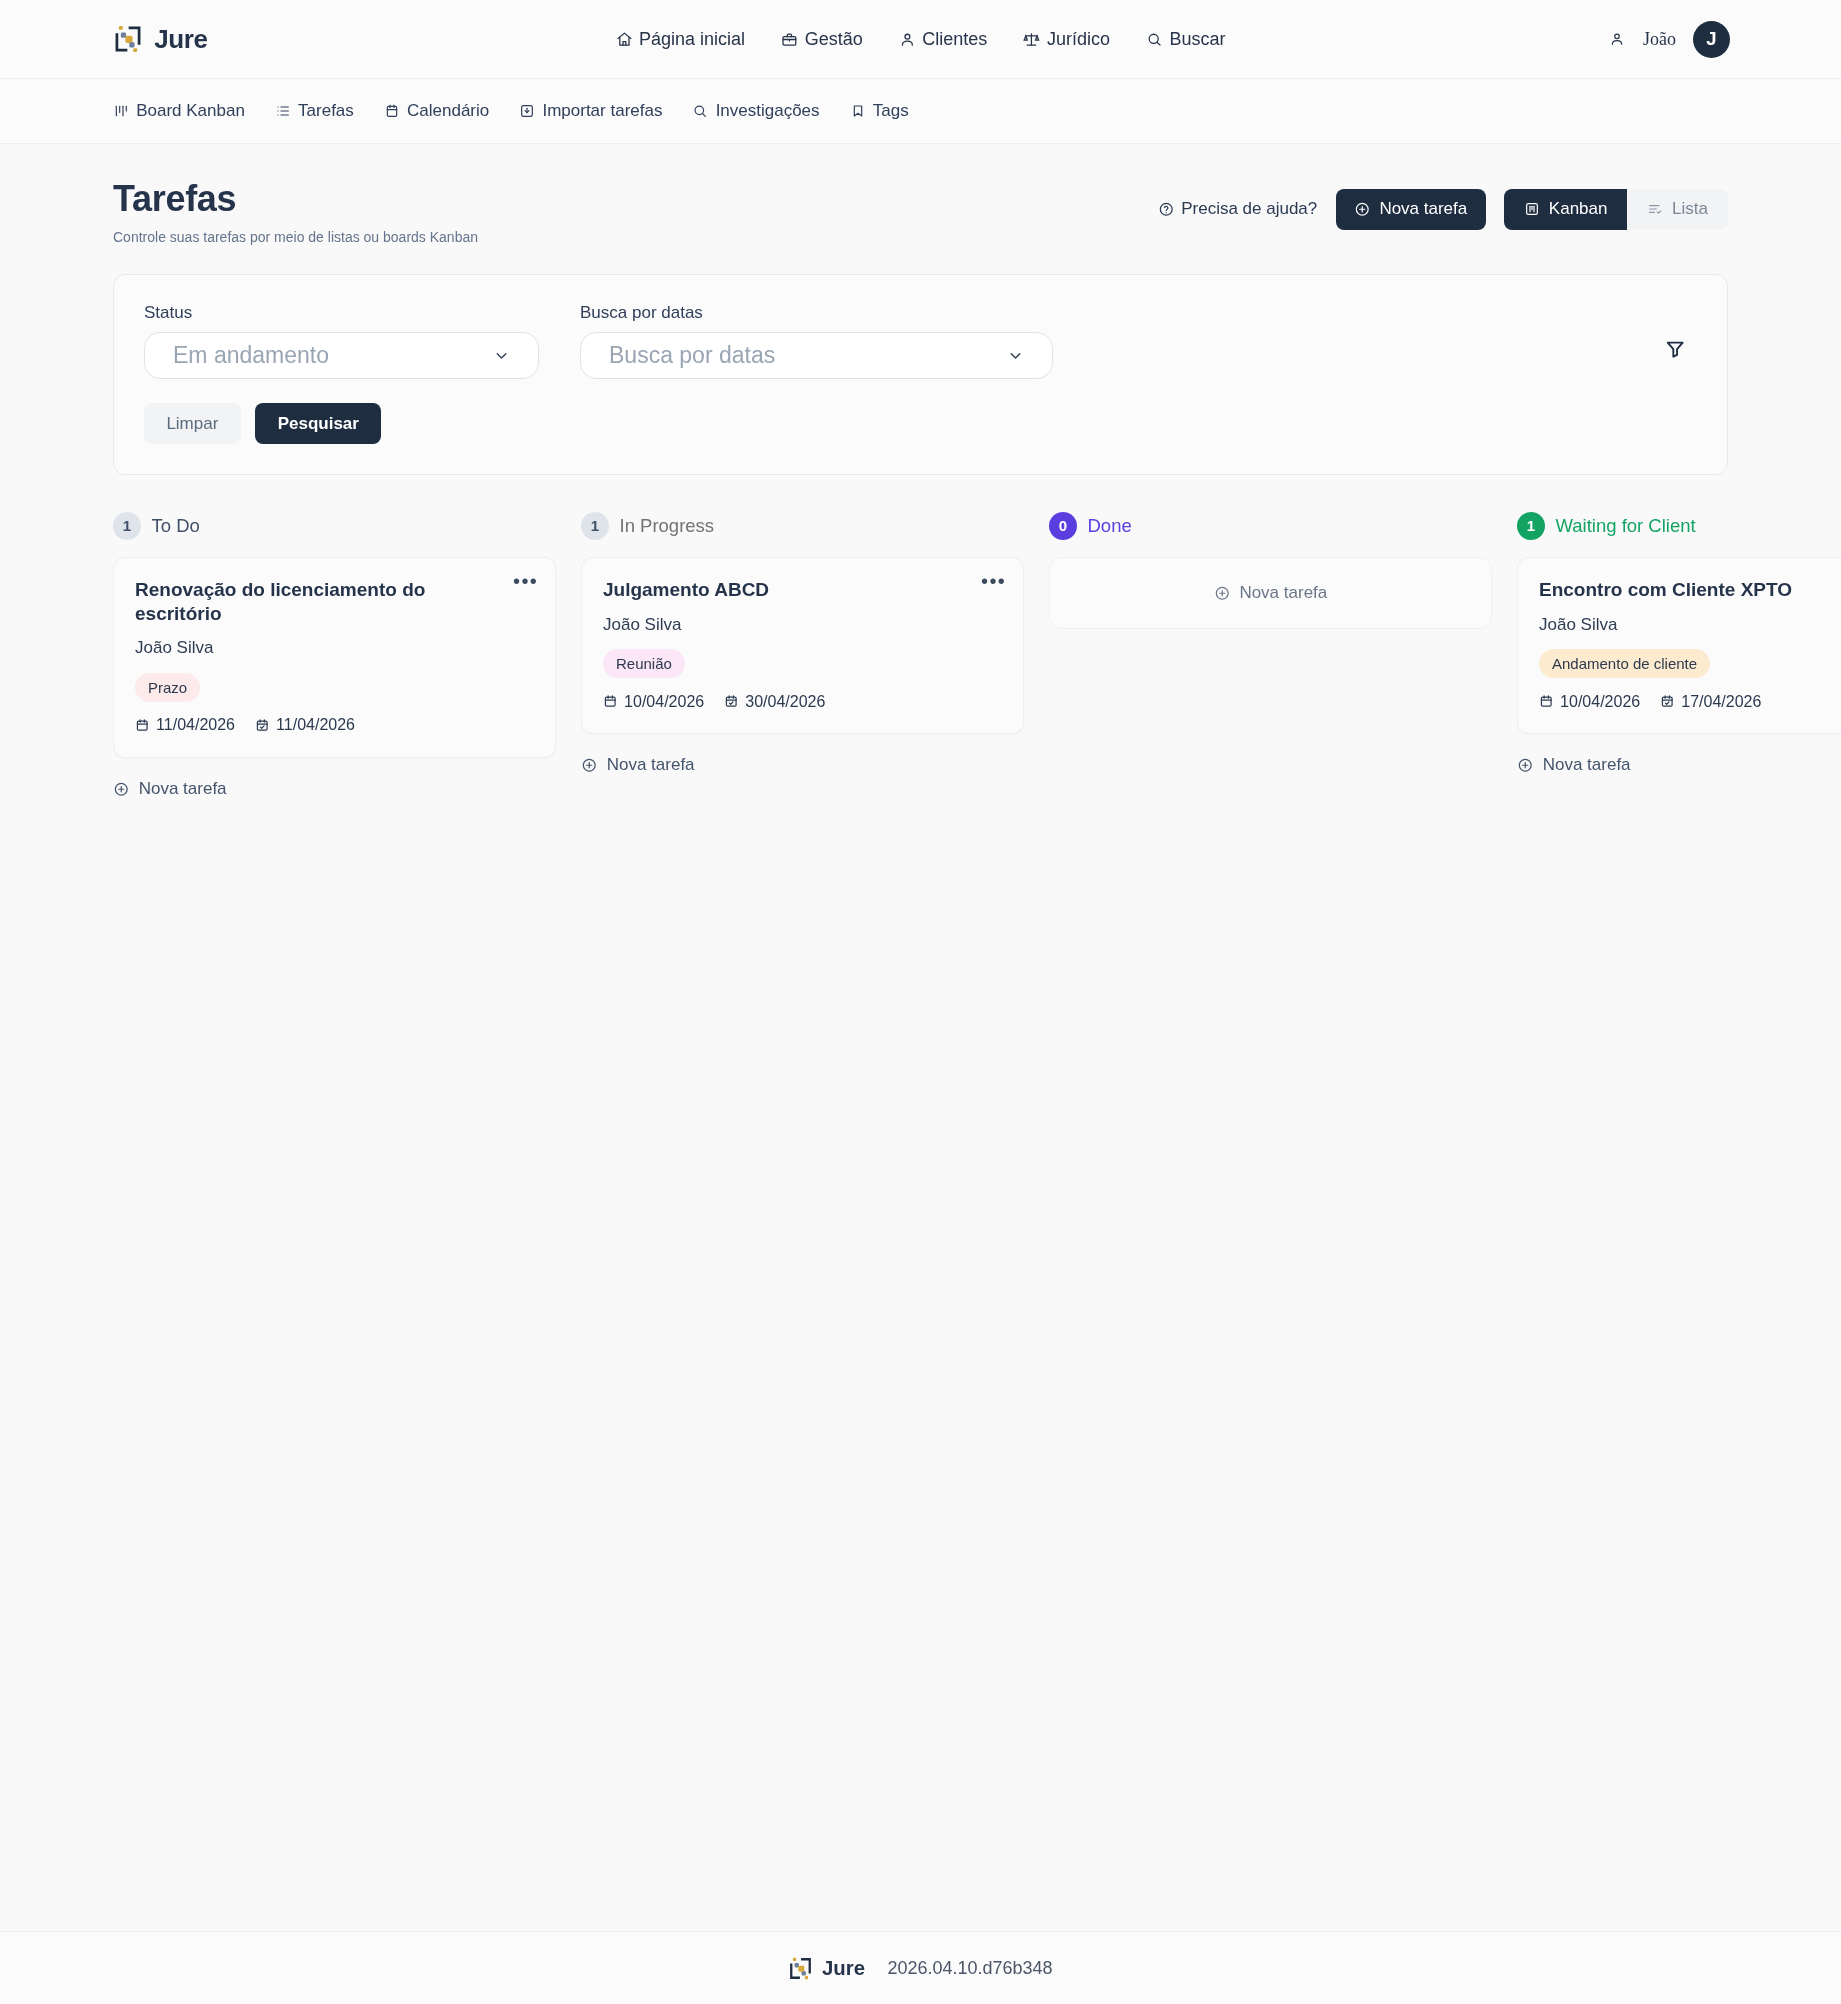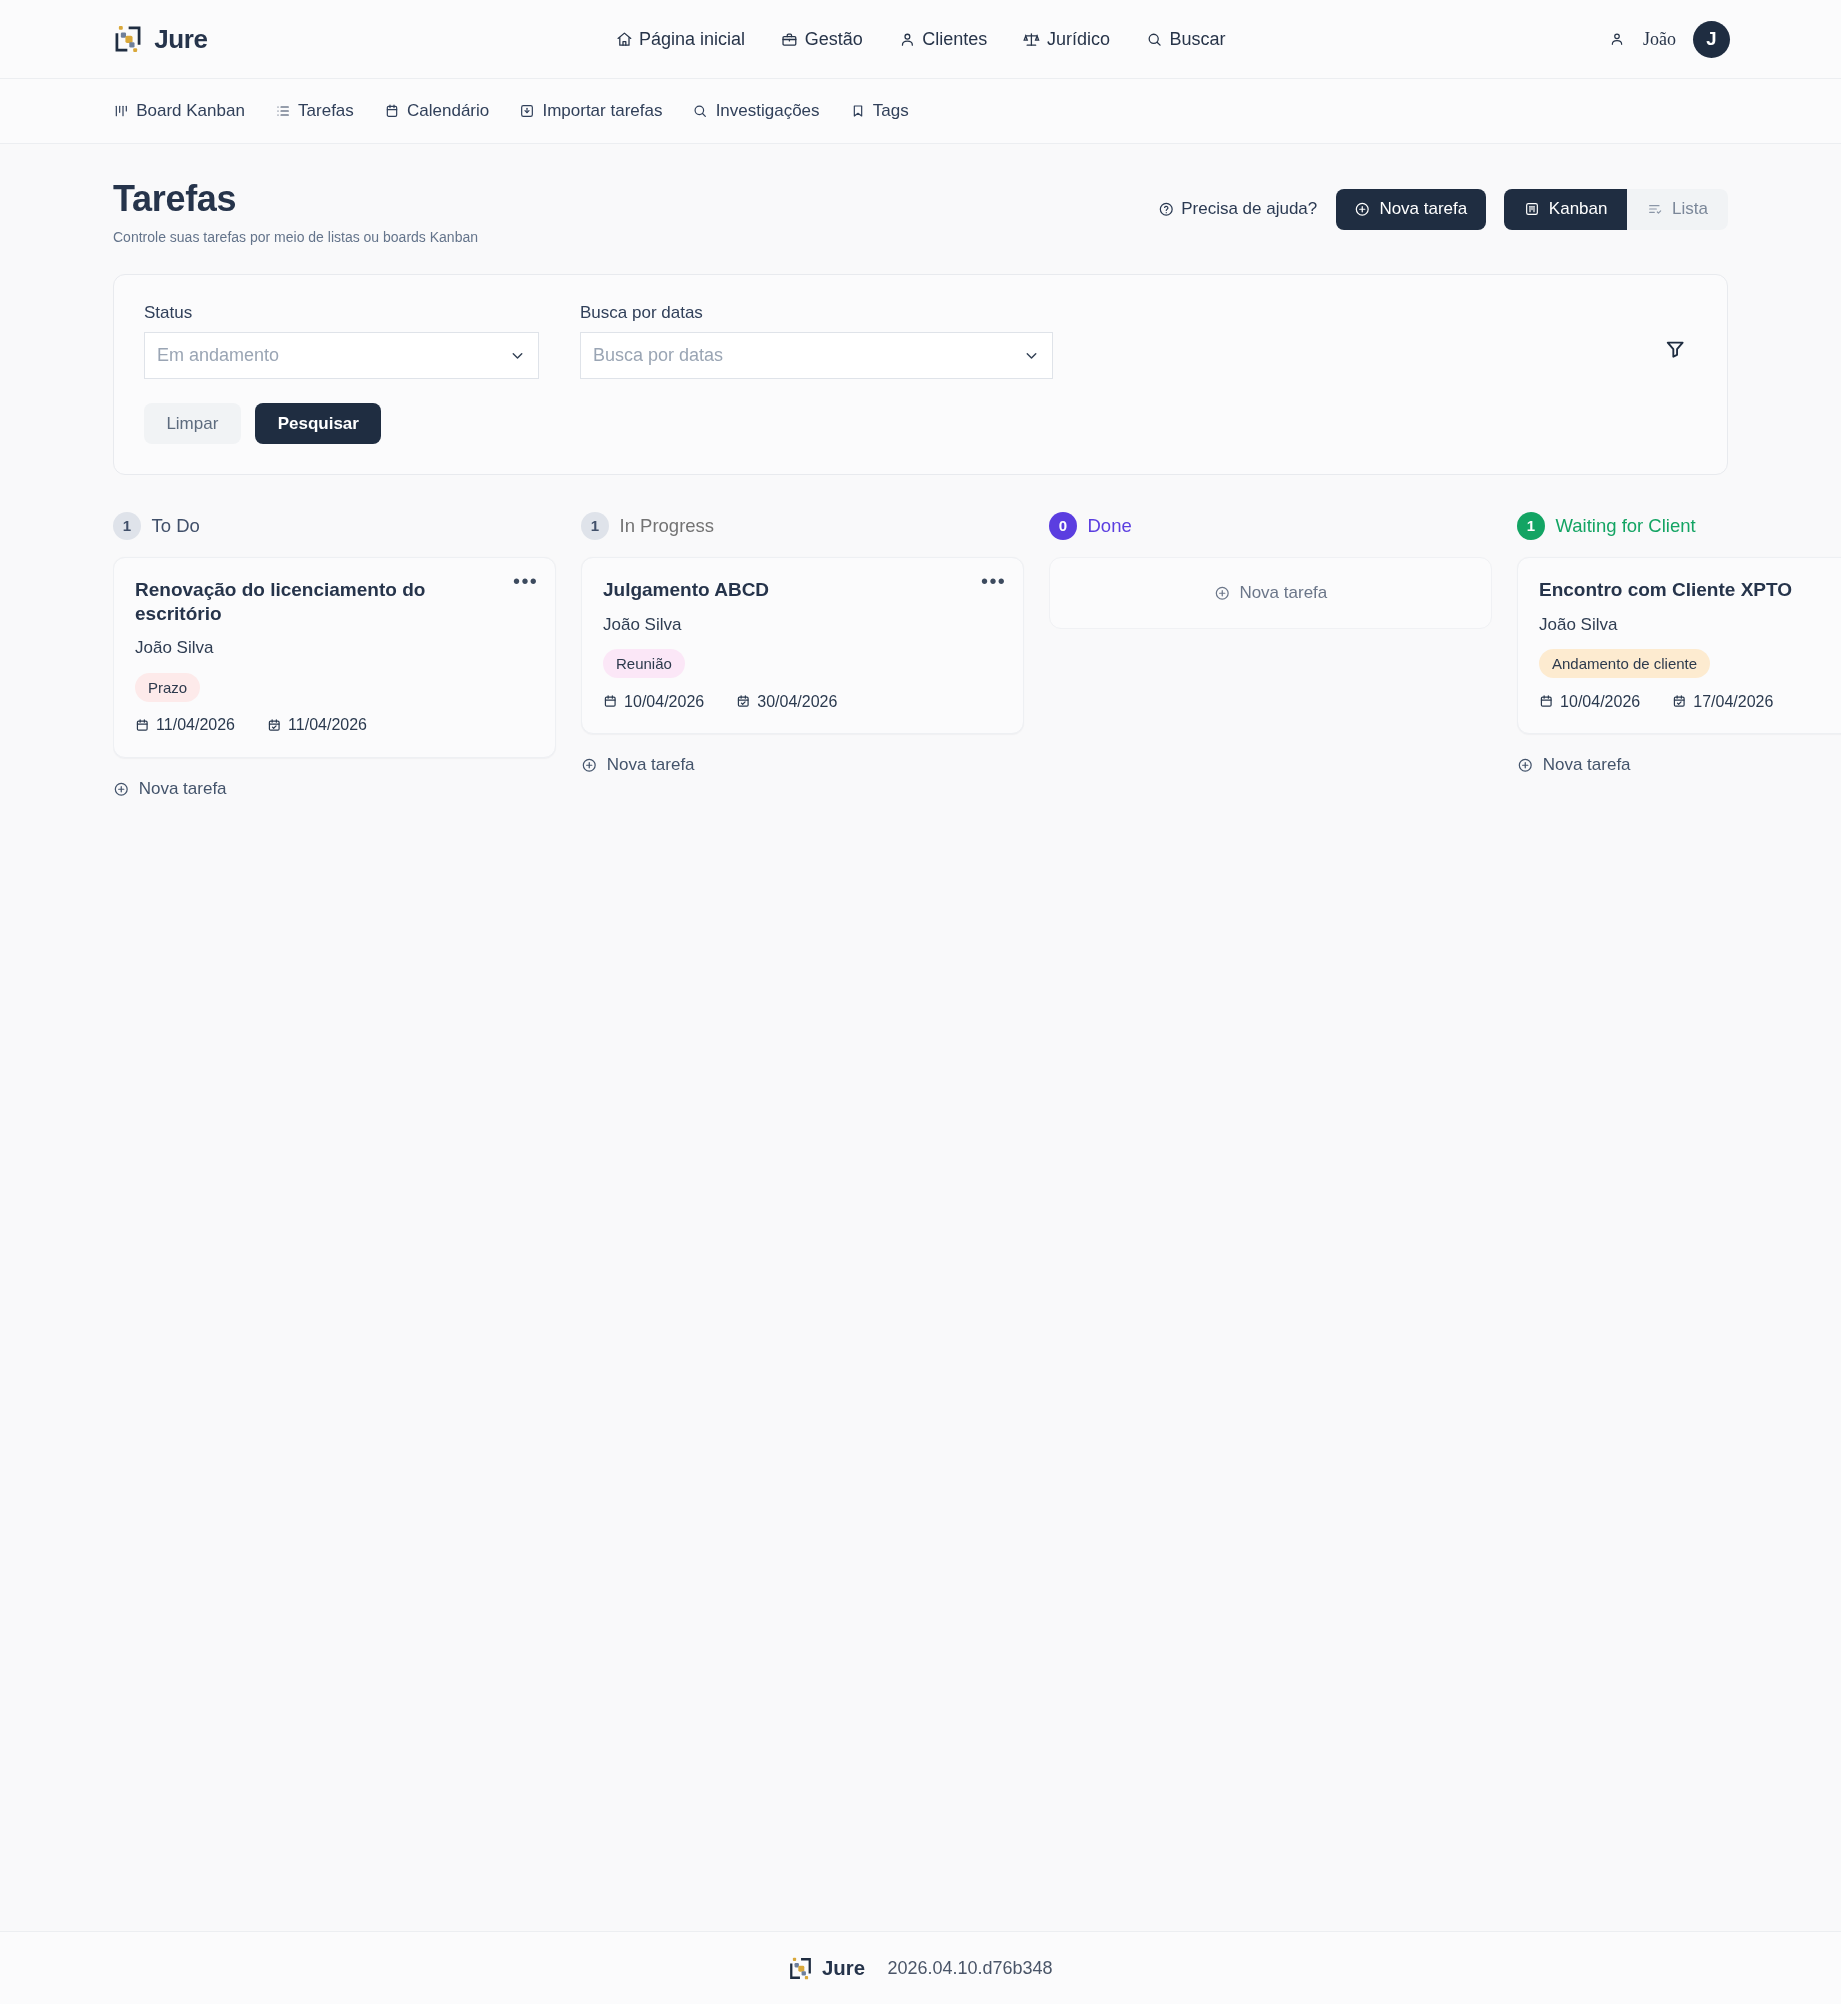--- a/index.html
+++ b/index.html
@@ -94,23 +94,23 @@
     border: 1.3px solid #e8eaee;
     border-radius: 12px;
     padding: 28px 30px 30px 30px;
     position: relative;
   }
   .fields { display: flex; gap: 41px; }
   .field { width: 395px; }
   .field.wide { width: 473px; }
   .field label { display: block; font-size: 17px; color: #31405a; margin-bottom: 9.2px; }
   .ctl {
-    height: 47px; border: 1.3px solid #dfe3e9; border-radius: 0; background: #fff;
-    display: flex; align-items: center; padding: 0 12px;
-    font-size: 18px; color: #9aa5b4;
+    height: 47px; border: 1.3px solid #dfe3e9; border-radius: 16px; background: #fff;
+    display: flex; align-items: center; padding: 0 28px;
+    font-size: 23px; color: #9aa5b4;
   }
   .ctl .chev { margin-left: auto; }
   .filter-btns { display: flex; gap: 14.5px; margin-top: 24px; }
   .btn-ghost {
     background: #f1f3f5; color: #5d6b7e; border: 0; border-radius: 8px;
     padding: 10.5px 22.4px; font-size: 17px; cursor: pointer; font-family: inherit;
   }
   .btn-dark {
     background: #1f2d41; color: #fff; border: 0; border-radius: 8px;
     padding: 10.5px 22.4px; font-size: 17px; font-weight: 700; cursor: pointer; font-family: inherit;
@@ -144,21 +144,21 @@
     box-shadow: 0 0.7px 1.3px rgba(16,24,40,.04);
   }
   .dots { position: absolute; right: 17px; top: 12px; font-size: 20px; color: #4a5costume; }
   .dots { color: #3c4a5e; letter-spacing: 1.3px; cursor: pointer; }
   .card-title { font-size: 19px; font-weight: 700; color: #26344b; line-height: 1.25; padding-right: 26px; }
   .card-owner { margin-top: 13px; font-size: 17px; color: #2f3d52; }
   .tag {
     display: inline-block; margin-top: 14.5px;
     padding: 6px 13px; border-radius: 658px; font-size: 15px; color: #2d3a4d;
   }
-  .card-dates { margin-top: 14.5px; display: flex; gap: 32px; align-items: center; }
+  .card-dates { margin-top: 14.5px; display: flex; gap: 20px; align-items: center; }
   .card-dates span { display: flex; align-items: center; gap: 6.6px; font-size: 16px; color: #2b3a4f; }
 
   .emptycard {
     margin-top: 14.5px;
     background: #fbfbfc;
     border: 1.3px solid #f0f1f4;
     border-radius: 12px;
     height: 72px;
     display: flex; align-items: center; justify-content: center;
     gap: 9.2px; font-size: 17px; color: #6b7689; cursor: pointer;

